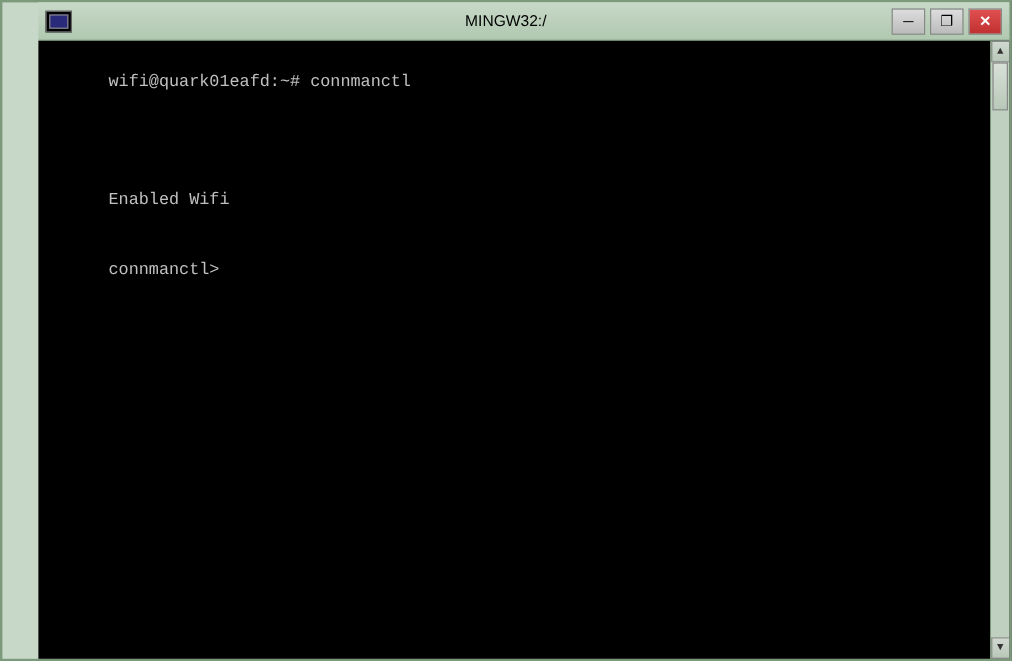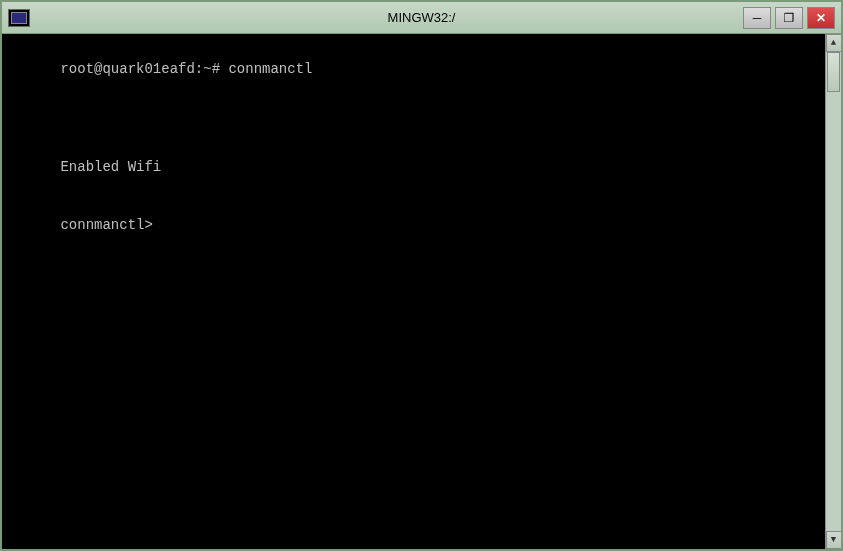--- a/index.html
+++ b/index.html
@@ -15,20 +15,21 @@
       font-family: 'Courier New', Courier, monospace;
       overflow: hidden;
     }
 
     .window {
       width: 843px;
       height: 551px;
       border: 2px solid #7a9a7a;
       display: flex;
       flex-direction: column;
+      padding-left: 30px;
     }
 
     .title-bar {
       background: linear-gradient(to bottom, #c8d8c8, #b0c8b0);
       height: 32px;
       display: flex;
       align-items: center;
       justify-content: space-between;
       padding: 0 6px;
       border-bottom: 1px solid #7a9a7a;
@@ -166,21 +167,21 @@
     <span class="title-bar-text">MINGW32:/</span>
     <div class="title-bar-controls">
       <button class="title-btn">─</button>
       <button class="title-btn">❐</button>
       <button class="title-btn close-btn">✕</button>
     </div>
   </div>
 
   <div class="terminal-body">
     <div class="terminal-content">
-      <span>root@quark01eafd:~# connmanctl</span>
+      <span>wifi@quark01eafd:~# connmanctl</span>
       <br>
       <br>
       <span>Enabled Wifi</span>
       <br>
       <span>connmanctl&gt; </span>
     </div>
     <div class="scrollbar">
       <div class="scroll-arrow">▲</div>
       <div class="scroll-track">
         <div class="scroll-thumb"></div>

